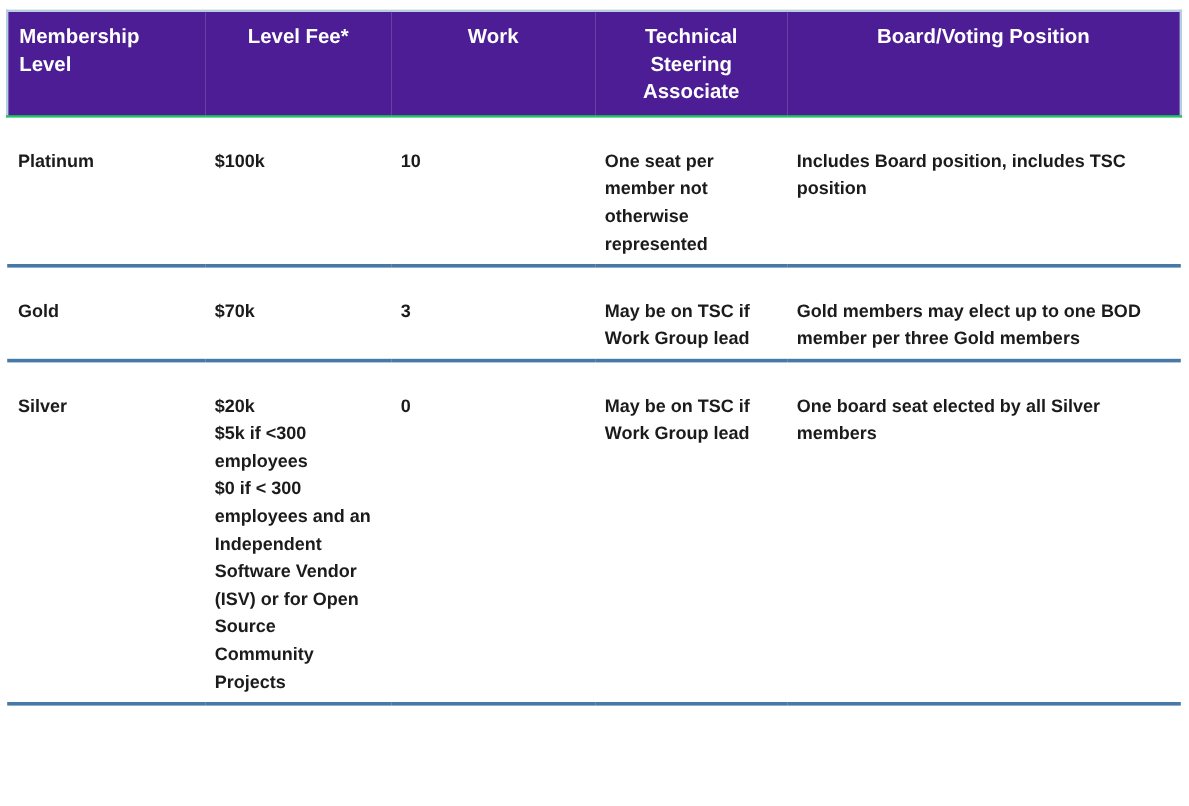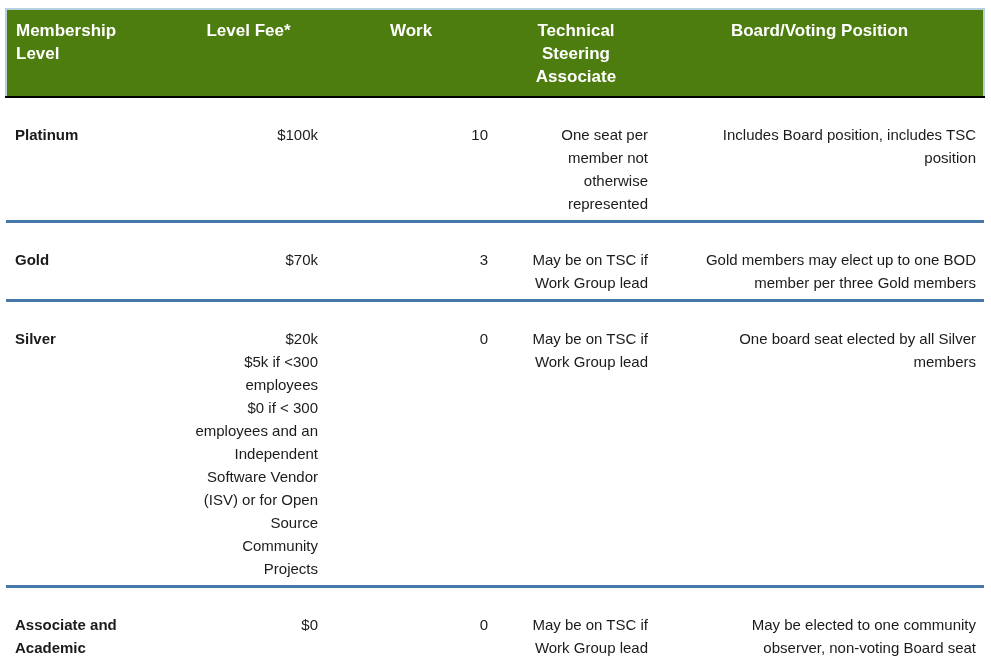--- a/index.html
+++ b/index.html
@@ -17,51 +17,52 @@
     border-collapse: collapse;
     table-layout: fixed;
   }
   col.c1 { width: 165px; }
   col.c2 { width: 155px; }
   col.c3 { width: 170px; }
   col.c4 { width: 160px; }
   col.c5 { width: 328px; }
 
   thead th {
-    background: #4d7c0f;
+    background: #4c1d95;
     color: #ffffff;
     font-size: 17px;
     font-weight: bold;
     line-height: 23px;
     text-align: center;
     vertical-align: top;
     padding: 9px 8px 8px 8px;
     height: 86px;
     box-sizing: border-box;
     white-space: pre-line;
     border-top: 2px solid #b7cde0;
-    border-bottom: 2px solid #000000;
+    border-bottom: 2px solid #22c55e;
   }
   thead th:first-child {
     text-align: left;
     padding-left: 9px;
     border-left: 2px solid #b7cde0;
   }
   thead th:last-child {
     border-right: 2px solid #b7cde0;
   }
 
   tbody td {
     color: #1b1b1b;
     font-size: 15px;
     line-height: 23px;
     vertical-align: top;
-    text-align: right;
+    text-align: left;
     padding: 25px 8px 5px 8px;
     white-space: pre-line;
+    font-weight: bold;
   }
   tbody td.level {
     text-align: left;
     font-weight: bold;
     padding-left: 9px;
   }
   tbody tr.has-divider td {
     border-bottom: 3px solid #4779a8;
   }
 </style>
@@ -121,24 +122,14 @@
 (ISV) or for Open
 Source
 Community
 Projects</td>
       <td>0</td>
       <td>May be on TSC if
 Work Group lead</td>
       <td>One board seat elected by all Silver
 members</td>
     </tr>
-    <tr>
-      <td class="level">Associate and
-Academic</td>
-      <td>$0</td>
-      <td>0</td>
-      <td>May be on TSC if
-Work Group lead</td>
-      <td>May be elected to one community
-observer, non-voting Board seat</td>
-    </tr>
   </tbody>
 </table>
 
 </body></html>

